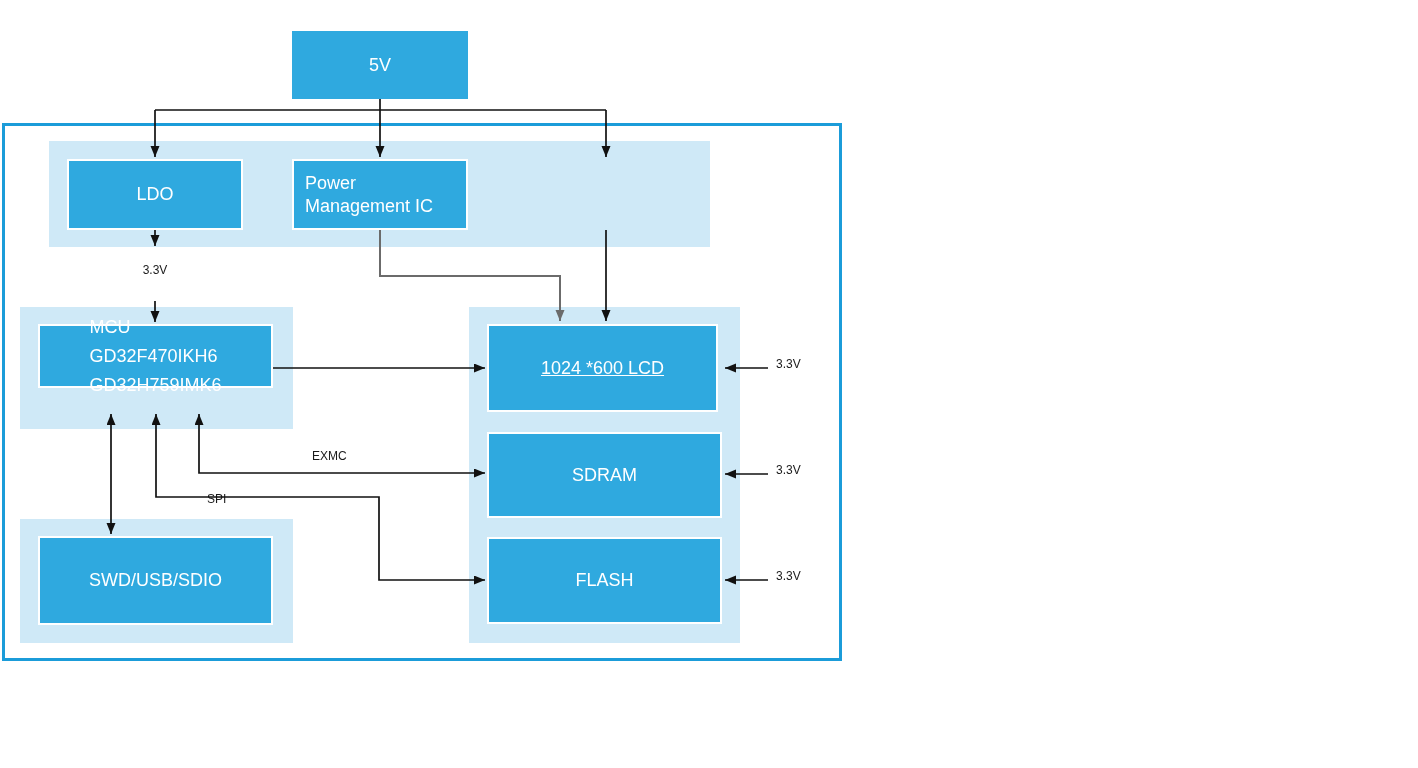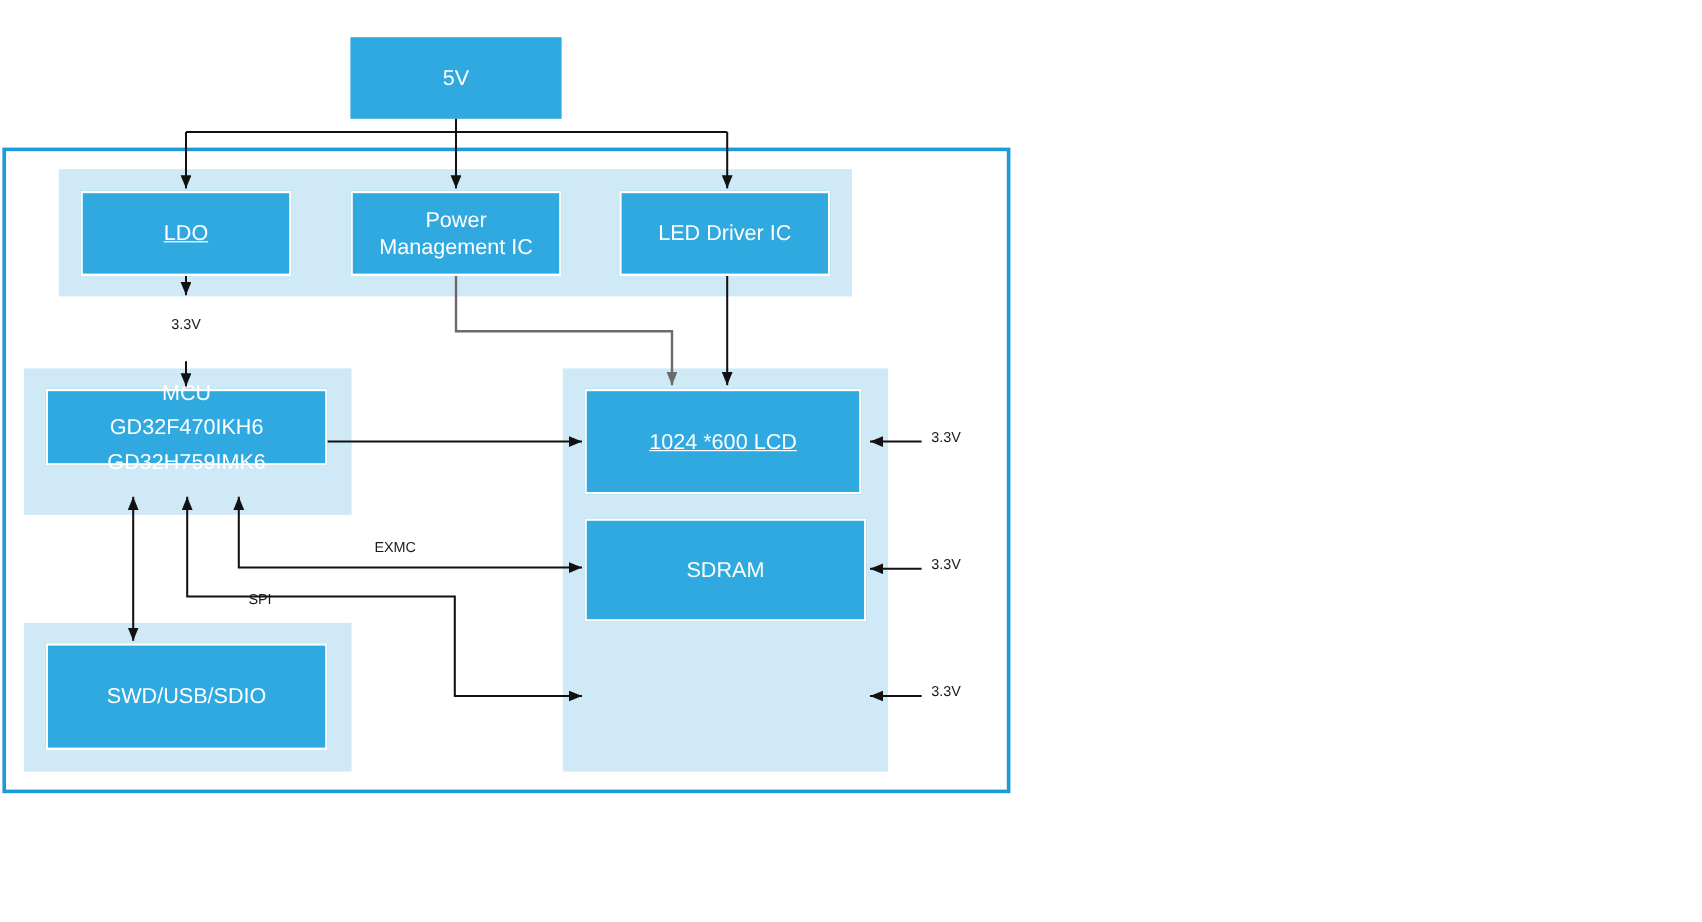--- a/index.html
+++ b/index.html
@@ -23,21 +23,21 @@
     position: absolute;
     background: #cfe9f7;
   }
   .box {
     position: absolute;
     background: #2fa9df;
     color: #ffffff;
     display: flex;
     align-items: center;
     justify-content: center;
-    text-align: center;
+    text-align: left;
     font-size: 18px;
     line-height: 1.25;
     box-sizing: border-box;
   }
   .box.bordered { border: 2px solid #ffffff; }
   .box .narrow { max-width: 150px; margin: 0 auto; display: block; }
   .mcu-line { display: block; line-height: 29px; }
   .lbl {
     position: absolute;
     font-size: 12px;
@@ -61,31 +61,28 @@
 
   <div class="group" style="left:49px; top:141px; width:661px; height:106px;"></div>
   <div class="group" style="left:20px; top:307px; width:273px; height:122px;"></div>
   <div class="group" style="left:20px; top:519px; width:273px; height:124px;"></div>
   <div class="group" style="left:469px; top:307px; width:271px; height:336px;"></div>
 
   <div class="box" style="left:292px; top:31px; width:176px; height:68px;">
     <span>5V</span>
   </div>
 
-  <div class="box bordered" style="left:67px; top:159px; width:176px; height:71px;text-decoration:underline;">
+  <div class="box bordered" style="left:67px; top:159px; width:176px; height:71px;">
     <span>LDO</span>
   </div>
 
   <div class="box bordered" style="left:292px; top:159px; width:176px; height:71px;">
     <span class="narrow">Power Management IC</span>
   </div>
 
-  <div class="box bordered" style="left:516px; top:159px; width:176px; height:71px;">
-    <span>LED Driver IC</span>
-  </div>
 
   <div class="box bordered" style="left:38px; top:324px; width:235px; height:64px;">
     <span>
       <span class="mcu-line">MCU</span>
       <span class="mcu-line">GD32F470IKH6</span>
       <span class="mcu-line">GD32H759IMK6</span>
     </span>
   </div>
 
   <div class="box bordered" style="left:38px; top:536px; width:235px; height:89px;">
@@ -93,20 +90,23 @@
   </div>
 
   <div class="box bordered" style="left:487px; top:324px; width:231px; height:88px;text-decoration:underline;">
     <span>1024 *600 LCD</span>
   </div>
 
   <div class="box bordered" style="left:487px; top:432px; width:235px; height:86px;">
     <span>SDRAM</span>
   </div>
 
+  <div class="box bordered" style="left:487px; top:537px; width:235px; height:87px;">
+    <span>FLASH</span>
+  </div>
 
   <div class="lbl centered" style="left:125px; top:263px; width:60px;">3.3V</div>
   <div class="lbl" style="left:312px; top:449px;">EXMC</div>
   <div class="lbl" style="left:207px; top:492px;">SPI</div>
   <div class="lbl" style="left:776px; top:357px;">3.3V</div>
   <div class="lbl" style="left:776px; top:463px;">3.3V</div>
   <div class="lbl" style="left:776px; top:569px;">3.3V</div>
 
   <svg class="wires" viewBox="0 0 1418 768" xmlns="http://www.w3.org/2000/svg">
     <defs>

